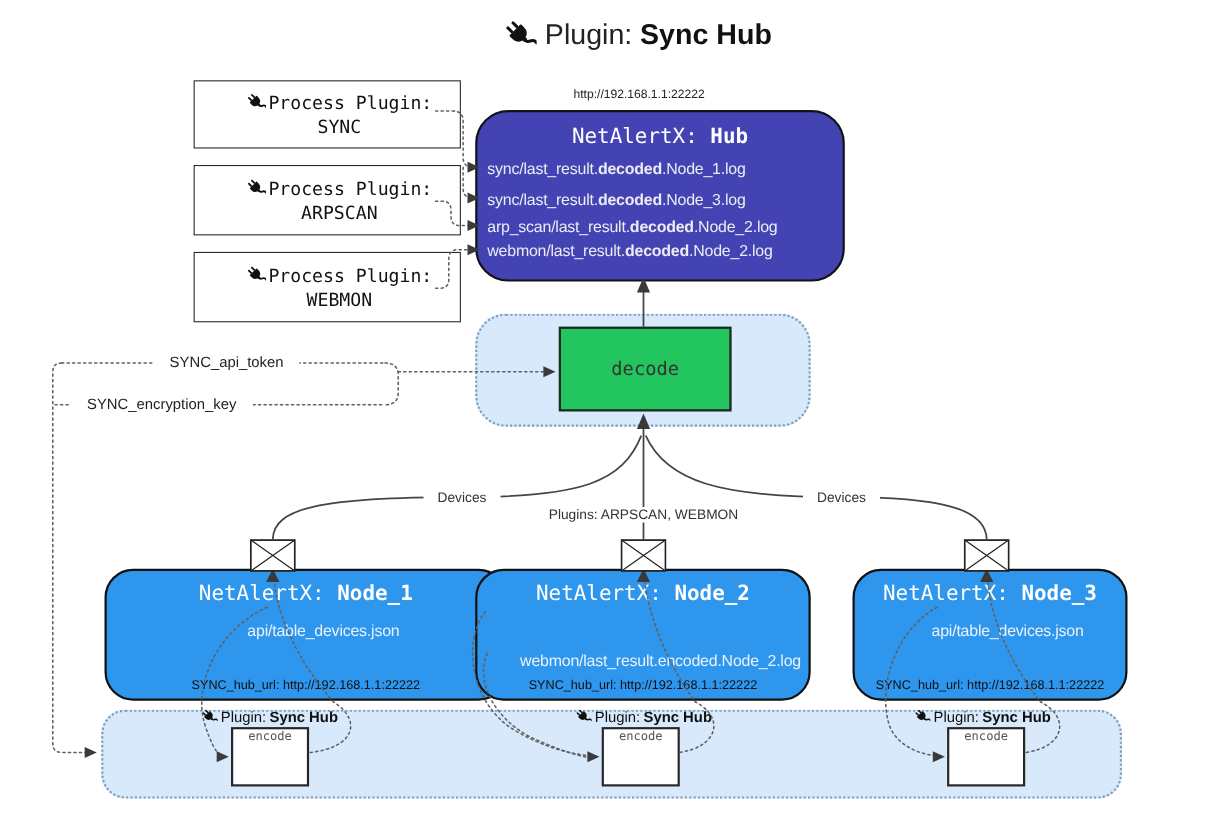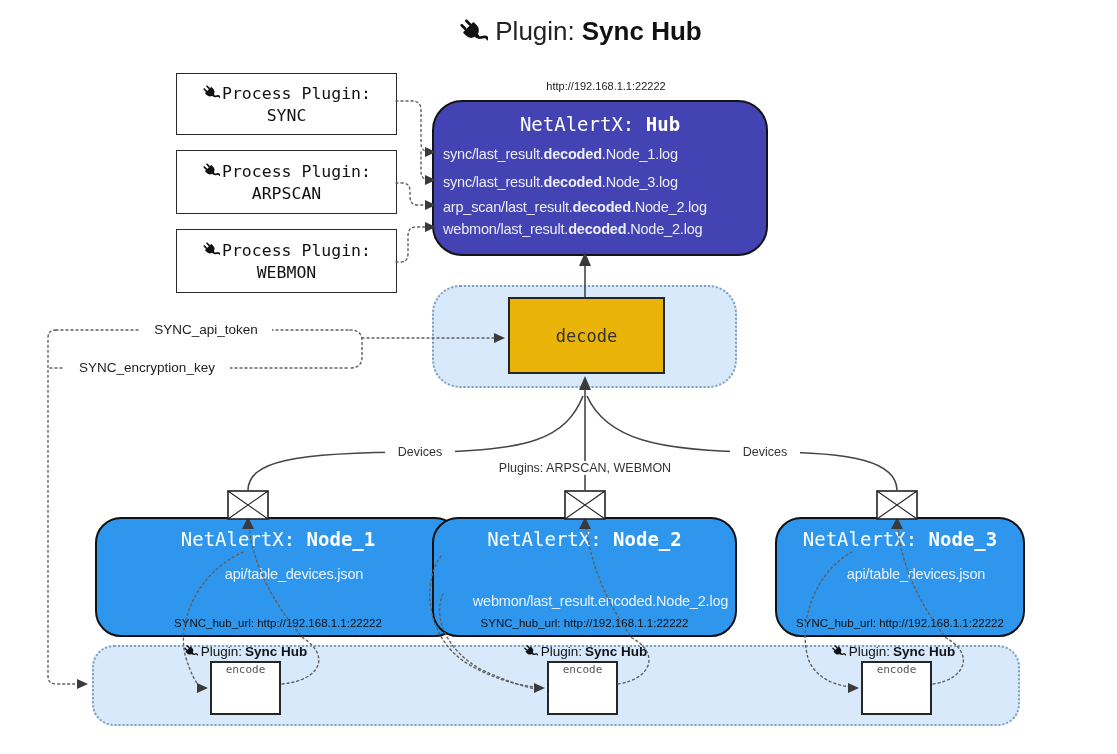--- a/index.html
+++ b/index.html
@@ -10,36 +10,36 @@
   svg{display:block;}
   .overlay{position:absolute;left:0;top:0;z-index:5;pointer-events:none;}
 
   
   .title{position:absolute;left:380px;top:16px;width:400px;display:flex;align-items:center;justify-content:center;gap:7px;font-size:26px;color:#222;}
   .title b{font-weight:bold;color:#111;}
 
   
   .pbox{position:absolute;left:176px;width:219px;background:#fff;border:1.6px solid #2b2b2b;
         font-family:"DejaVu Sans Mono",monospace;font-size:16.5px;color:#111;
-        display:flex;flex-direction:column;align-items:center;justify-content:center;gap:3px;z-index:1;}
+        display:flex;flex-direction:column;align-items:center;justify-content:center;gap:3px;z-index:1;padding-left:22px;}
   .pline1{display:flex;align-items:center;gap:2px;}
 
   
-  .huburl{position:absolute;left:456px;top:80px;width:300px;text-align:center;font-size:11px;color:#222;z-index:1;}
+  .huburl{position:absolute;left:431px;top:80px;width:300px;text-align:center;font-size:11px;color:#222;z-index:1;}
   .hub{position:absolute;left:432px;top:100px;width:300px;height:152px;background:var(--hub-fill,#4343b3);
        border:2px solid #131313;border-radius:30px;z-index:1;color:#fff;padding-left:32px;}
   .hub-title{position:absolute;top:11px;left:0;width:100%;text-align:center;
              font-family:"DejaVu Sans Mono",monospace;font-size:19px;}
   .hub-line{position:absolute;left:9px;white-space:nowrap;font-size:14.5px;color:#ececf4;letter-spacing:-0.2px;}
   .hl1{top:44px;} .hl2{top:72px;} .hl3{top:97px;} .hl4{top:119px;}
 
   
   .dcont{position:absolute;left:432px;top:285px;width:305px;height:103px;background:var(--panel-fill,#d8e9fb);
          border:2px dotted var(--panel-border,#7d9cbe);border-radius:28px;z-index:1;box-sizing:border-box;}
-  .dbox{position:absolute;left:508px;top:297px;width:157px;height:77px;background:#eab308;border:2px solid #262626;
+  .dbox{position:absolute;left:508px;top:297px;width:157px;height:77px;background:#22c55e;border:2px solid #262626;
         display:flex;align-items:center;justify-content:center;font-family:"DejaVu Sans Mono",monospace;
         font-size:17px;color:#333;z-index:2;box-sizing:border-box;}
 
   
   .lbl{position:absolute;background:#fff;text-align:center;z-index:6;color:#222;}
   .tok1{left:140px;top:322px;width:132px;font-size:13.5px;}
   .tok2{left:64px;top:360px;width:166px;font-size:13.5px;}
   .devL{left:385px;top:445px;width:70px;font-size:12.5px;color:#333;}
   .devR{left:730px;top:445px;width:70px;font-size:12.5px;color:#333;}
   .plugM{left:493px;top:461px;width:184px;font-size:12.5px;color:#333;}

